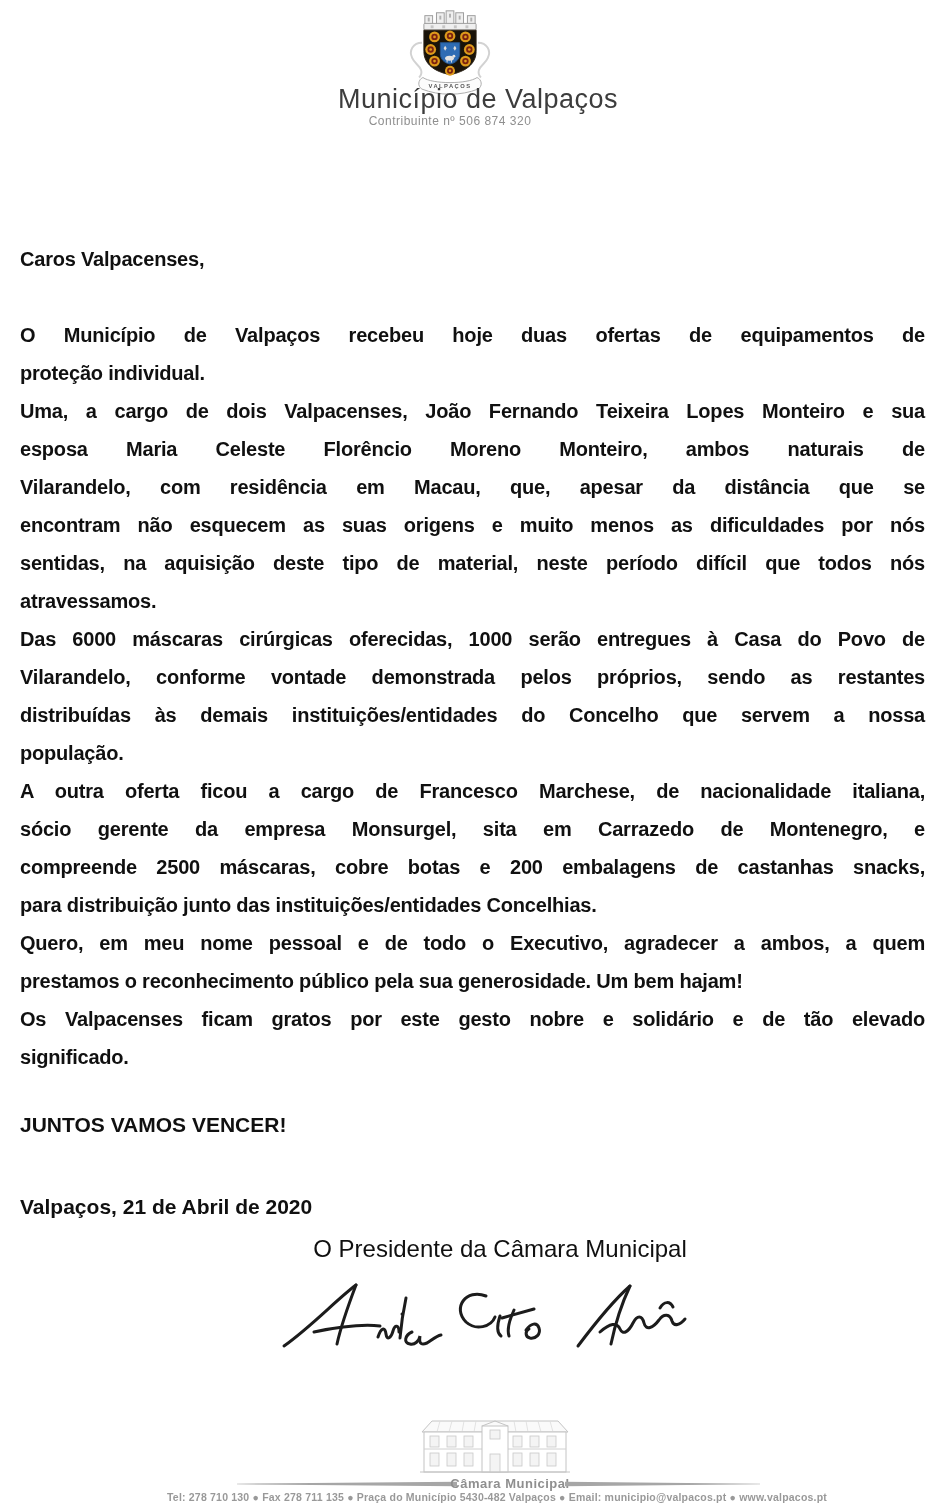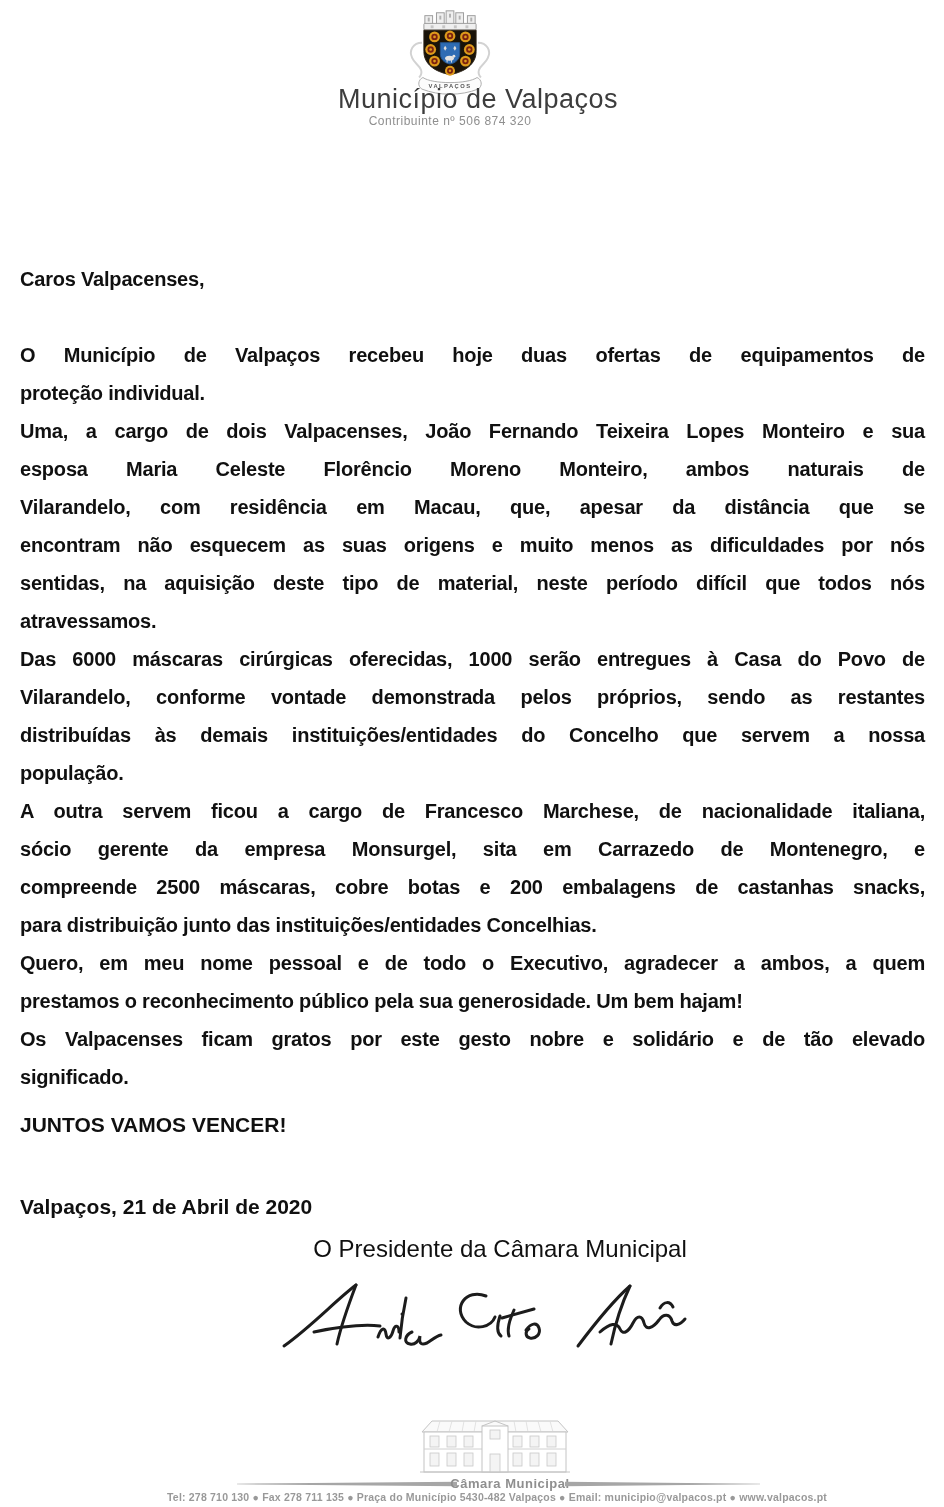--- a/index.html
+++ b/index.html
@@ -25,21 +25,21 @@
   }
   
   #doc-title{
     position:absolute;left:0;top:146px;width:900px;
     text-align:center;font-size:30px;font-weight:bold;color:#101010;
     letter-spacing:0.3px;
   }
   
   #body{
     position:absolute;left:20px;top:240px;width:905px;
-    font-size:20px;font-weight:bold;letter-spacing:-0.2px;color:#101010;margin-top:20px;
+    font-size:20px;font-weight:bold;letter-spacing:-0.2px;color:#101010;
   }
   .bline{height:38px;line-height:38px;text-align:left;overflow:visible;}
   .bline.j{text-align:justify;text-align-last:justify;}
   .gapline{height:38px;}
   #slogan{
     position:absolute;left:20px;top:1106px;width:905px;
     font-size:21px;font-weight:bold;line-height:38px;color:#101010;
   }
   #dateline{
     position:absolute;left:20px;top:1188px;width:905px;
@@ -170,21 +170,21 @@
         <div class="bline j">Uma, a cargo de dois Valpacenses, João Fernando Teixeira Lopes Monteiro e sua</div>
         <div class="bline j">esposa Maria Celeste Florêncio Moreno Monteiro, ambos naturais de</div>
         <div class="bline j">Vilarandelo, com residência em Macau, que, apesar da distância que se</div>
         <div class="bline j">encontram não esquecem as suas origens e muito menos as dificuldades por nós</div>
         <div class="bline j">sentidas, na aquisição deste tipo de material, neste período difícil que todos nós</div>
         <div class="bline">atravessamos.</div>
         <div class="bline j">Das 6000 máscaras cirúrgicas oferecidas, 1000 serão entregues à Casa do Povo de</div>
         <div class="bline j">Vilarandelo, conforme vontade demonstrada pelos próprios, sendo as restantes</div>
         <div class="bline j">distribuídas às demais instituições/entidades do Concelho que servem a nossa</div>
         <div class="bline">população.</div>
-        <div class="bline j">A outra servem ficou a cargo de Francesco Marchese, de nacionalidade italiana,</div>
+        <div class="bline j">A outra oferta ficou a cargo de Francesco Marchese, de nacionalidade italiana,</div>
         <div class="bline j">sócio gerente da empresa Monsurgel, sita em Carrazedo de Montenegro, e</div>
         <div class="bline j">compreende 2500 máscaras, cobre botas e 200 embalagens de castanhas snacks,</div>
         <div class="bline">para distribuição junto das instituições/entidades Concelhias.</div>
         <div class="bline j">Quero, em meu nome pessoal e de todo o Executivo, agradecer a ambos, a quem</div>
         <div class="bline">prestamos o reconhecimento público pela sua generosidade. Um bem hajam!</div>
         <div class="bline j">Os Valpacenses ficam gratos por este gesto nobre e solidário e de tão elevado</div>
         <div class="bline">significado.</div>
       </div>
   </div>
 

